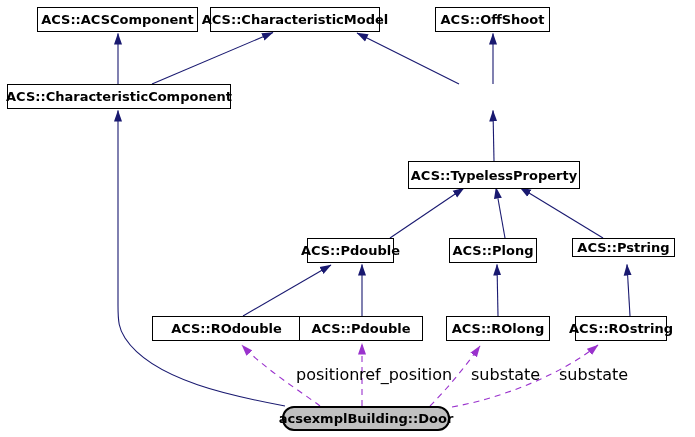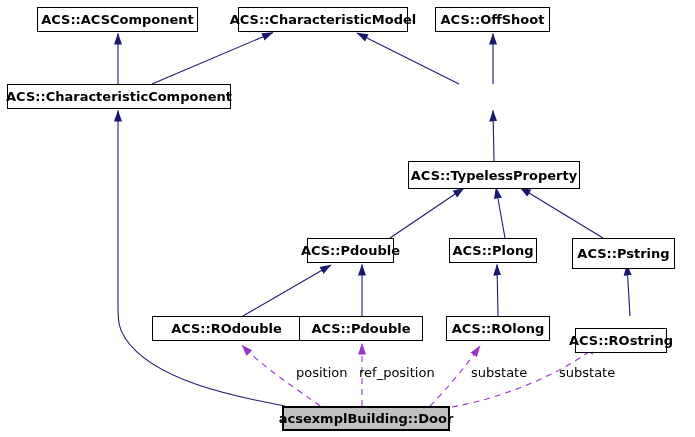--- a/index.html
+++ b/index.html
@@ -19,23 +19,23 @@
   .edges{position:absolute;left:0;top:0;width:695px;height:437px;}
   .edge-inherit{fill:none;stroke:var(--inheritance-edge);stroke-width:1.1;}
   .edge-usage{fill:none;stroke:var(--usage-edge);stroke-width:1.1;stroke-dasharray:6 5;}
   .node{
     position:absolute;box-sizing:border-box;border:1px solid var(--node-border);
     background:var(--node-fill);color:var(--text);font-size:13px;
     display:flex;align-items:center;justify-content:center;white-space:nowrap;
     cursor:pointer;
     font-weight:bold;
   }
-  .node.main{background:var(--selected-node-fill);border-width:2px;cursor:default;}
+  .node.main{background:var(--selected-node-fill);border-width:2px;cursor:default;border-radius:12px;}
   .elabel{
-    position:absolute;color:var(--text);font-size:13px;white-space:nowrap;
+    position:absolute;color:var(--text);font-size:16px;white-space:nowrap;
   }
 </style>
 </head>
 <body>
 
 <div class="stage">
 
   <svg class="edges" viewBox="0 0 695 437">
     <defs>
       <marker id="arrow-inh" viewBox="0 0 12 9" refX="11" refY="4.5" markerWidth="12" markerHeight="9" markerUnits="userSpaceOnUse" orient="auto">
@@ -60,30 +60,30 @@
     <path class="edge-inherit" d="M498,316 L497,264.5" marker-end="url(#arrow-inh)"></path>
     <path class="edge-inherit" d="M630,316 L627,264.5" marker-end="url(#arrow-inh)"></path>
 
     <path class="edge-usage" d="M320,406 C303,393 263,368 242,345" marker-end="url(#arrow-use)"></path>
     <path class="edge-usage" d="M362,406 L362,343.5" marker-end="url(#arrow-use)"></path>
     <path class="edge-usage" d="M430,406 C447,389 465,367 480,346" marker-end="url(#arrow-use)"></path>
     <path class="edge-usage" d="M452,407 C508,397 566,371 598,345" marker-end="url(#arrow-use)"></path>
   </svg>
 
   <div class="node" style="left:37px;top:7px;width:161px;height:25px">ACS::ACSComponent</div>
-  <div class="node" style="left:238px;top:7px;width:170px;height:25px">ACS::CharacteristicModel</div>
+  <div class="node" style="left:210px;top:7px;width:170px;height:25px">ACS::CharacteristicModel</div>
   <div class="node" style="left:435px;top:7px;width:115px;height:25px">ACS::OffShoot</div>
   <div class="node" style="left:7px;top:84px;width:224px;height:25px">ACS::CharacteristicComponent</div>
   <div class="node" style="left:408px;top:161px;width:172px;height:28px">ACS::TypelessProperty</div>
   <div class="node" style="left:307px;top:238px;width:87px;height:25px">ACS::Pdouble</div>
   <div class="node" style="left:449px;top:238px;width:88px;height:25px">ACS::Plong</div>
-  <div class="node" style="left:572px;top:238px;width:103px;height:31px">ACS::Pstring</div>
+  <div class="node" style="left:572px;top:238px;width:103px;height:19px">ACS::Pstring</div>
   <div class="node" style="left:152px;top:316px;width:149px;height:25px">ACS::ROdouble</div>
   <div class="node" style="left:299px;top:316px;width:124px;height:25px">ACS::Pdouble</div>
   <div class="node" style="left:446px;top:316px;width:104px;height:25px">ACS::ROlong</div>
-  <div class="node" style="left:575px;top:328px;width:92px;height:25px">ACS::ROstring</div>
+  <div class="node" style="left:575px;top:316px;width:92px;height:25px">ACS::ROstring</div>
   <div class="node main" style="left:282px;top:406px;width:168px;height:25px">acsexmplBuilding::Door</div>
 
   <div class="elabel" style="left:296px;top:365px">position</div>
   <div class="elabel" style="left:359px;top:365px">ref_position</div>
   <div class="elabel" style="left:471px;top:365px">substate</div>
   <div class="elabel" style="left:559px;top:365px">substate</div>
 </div>
 
 </body></html>

